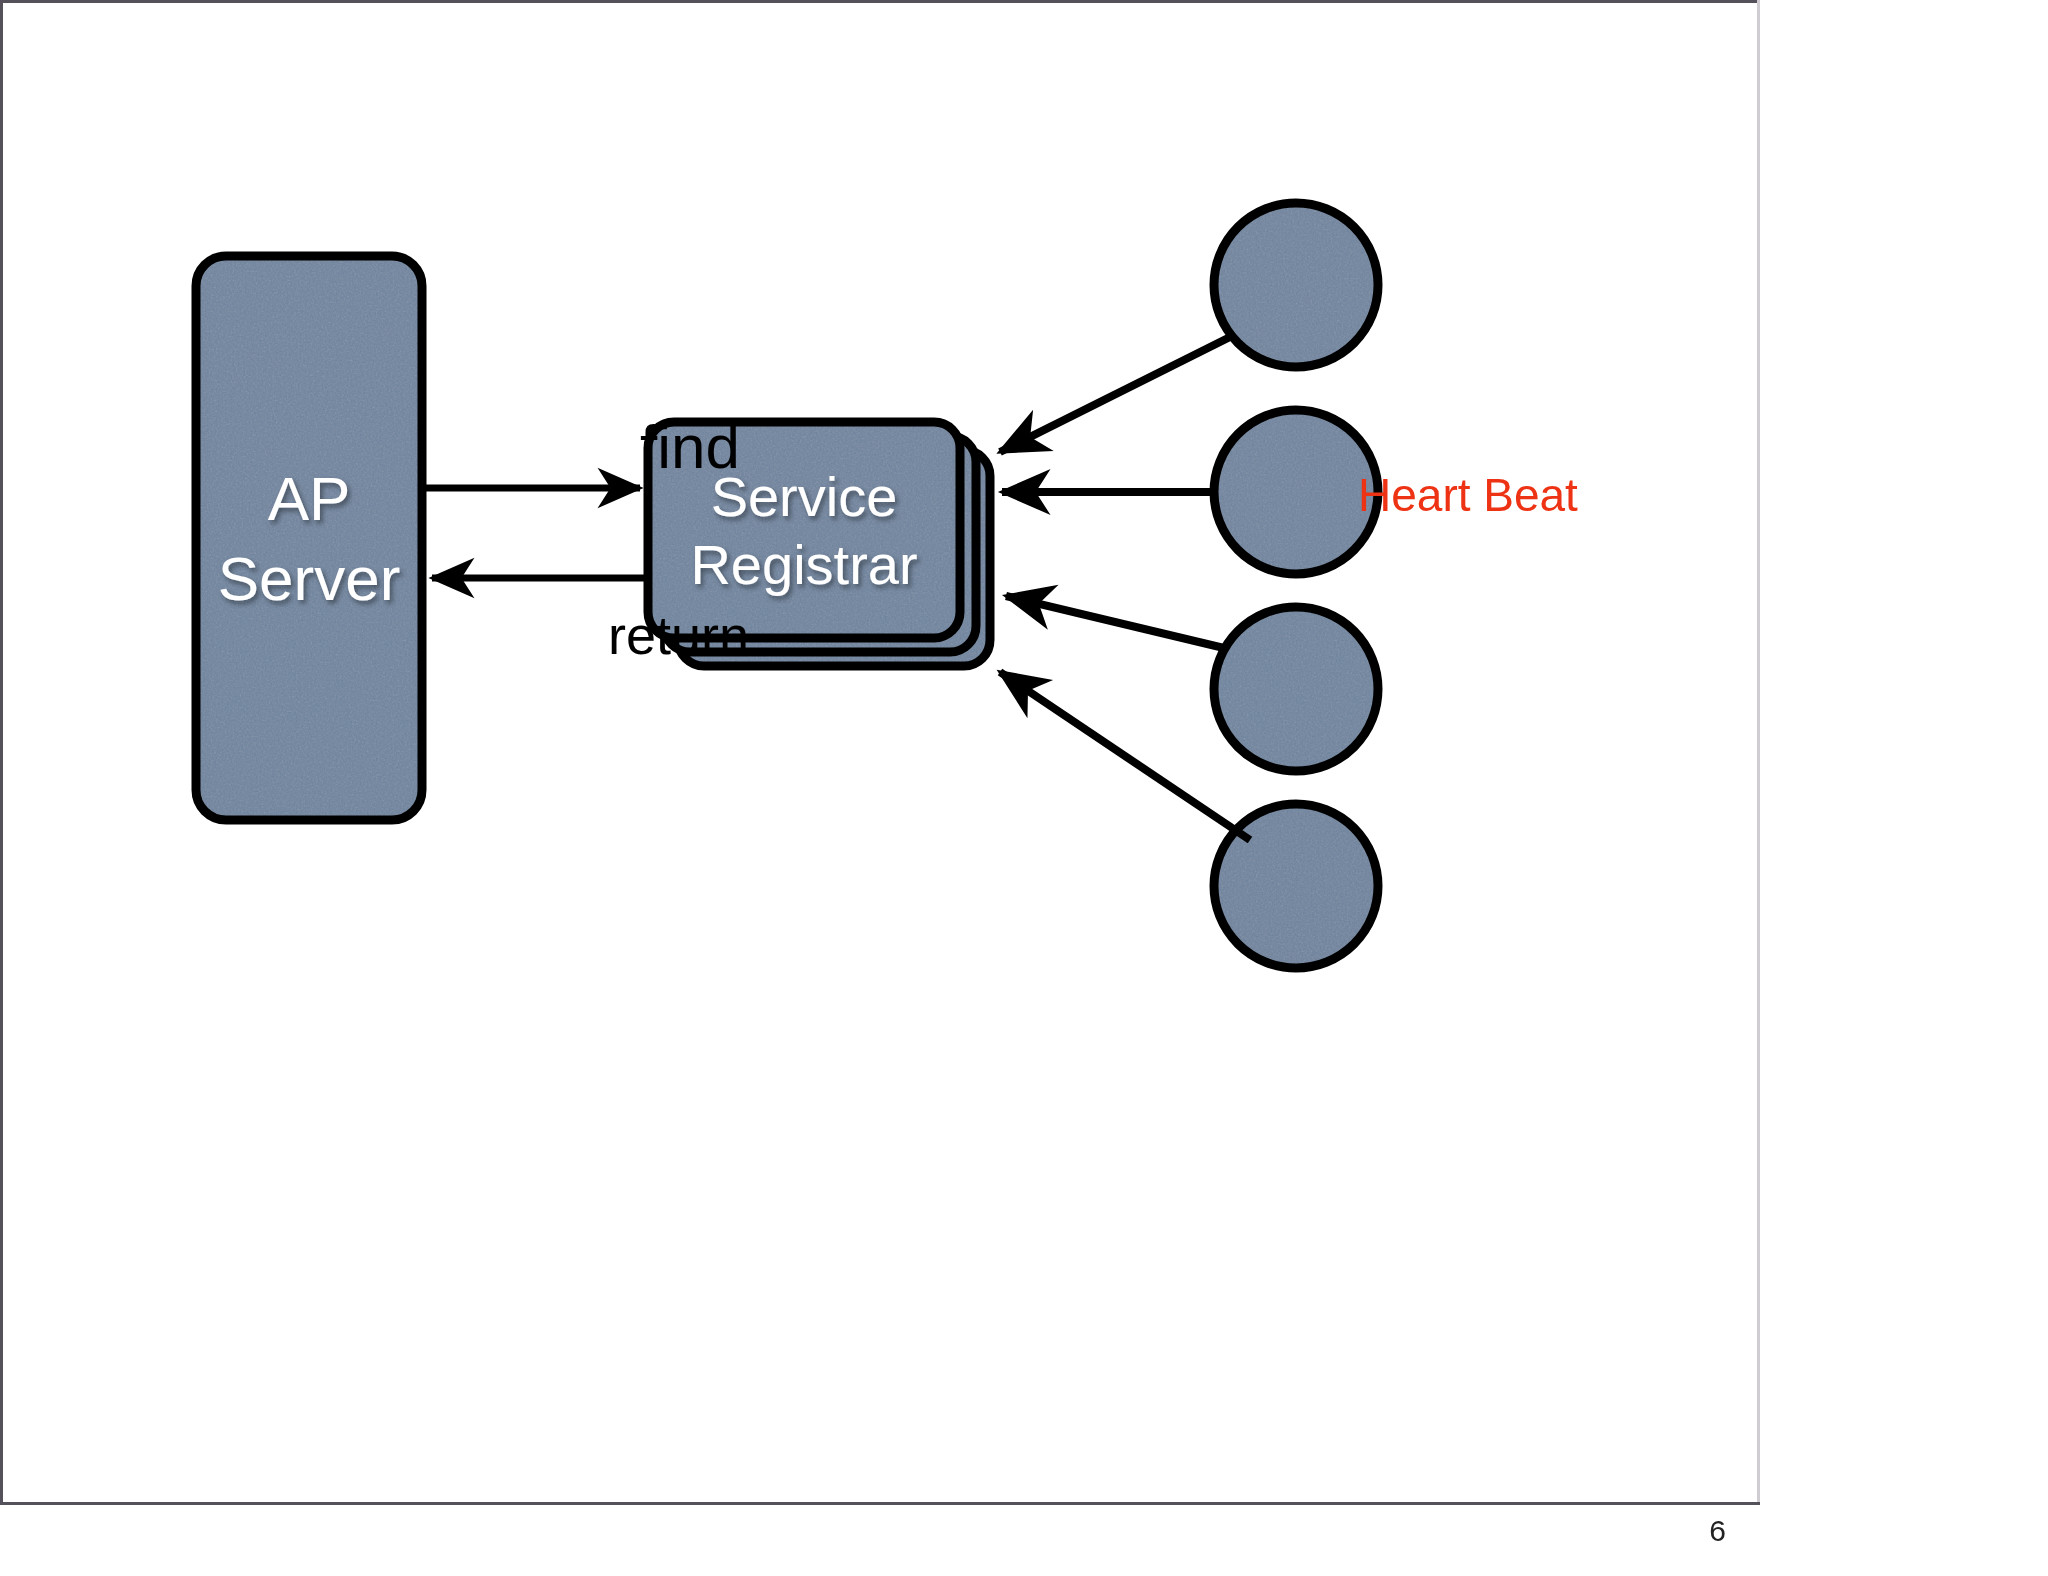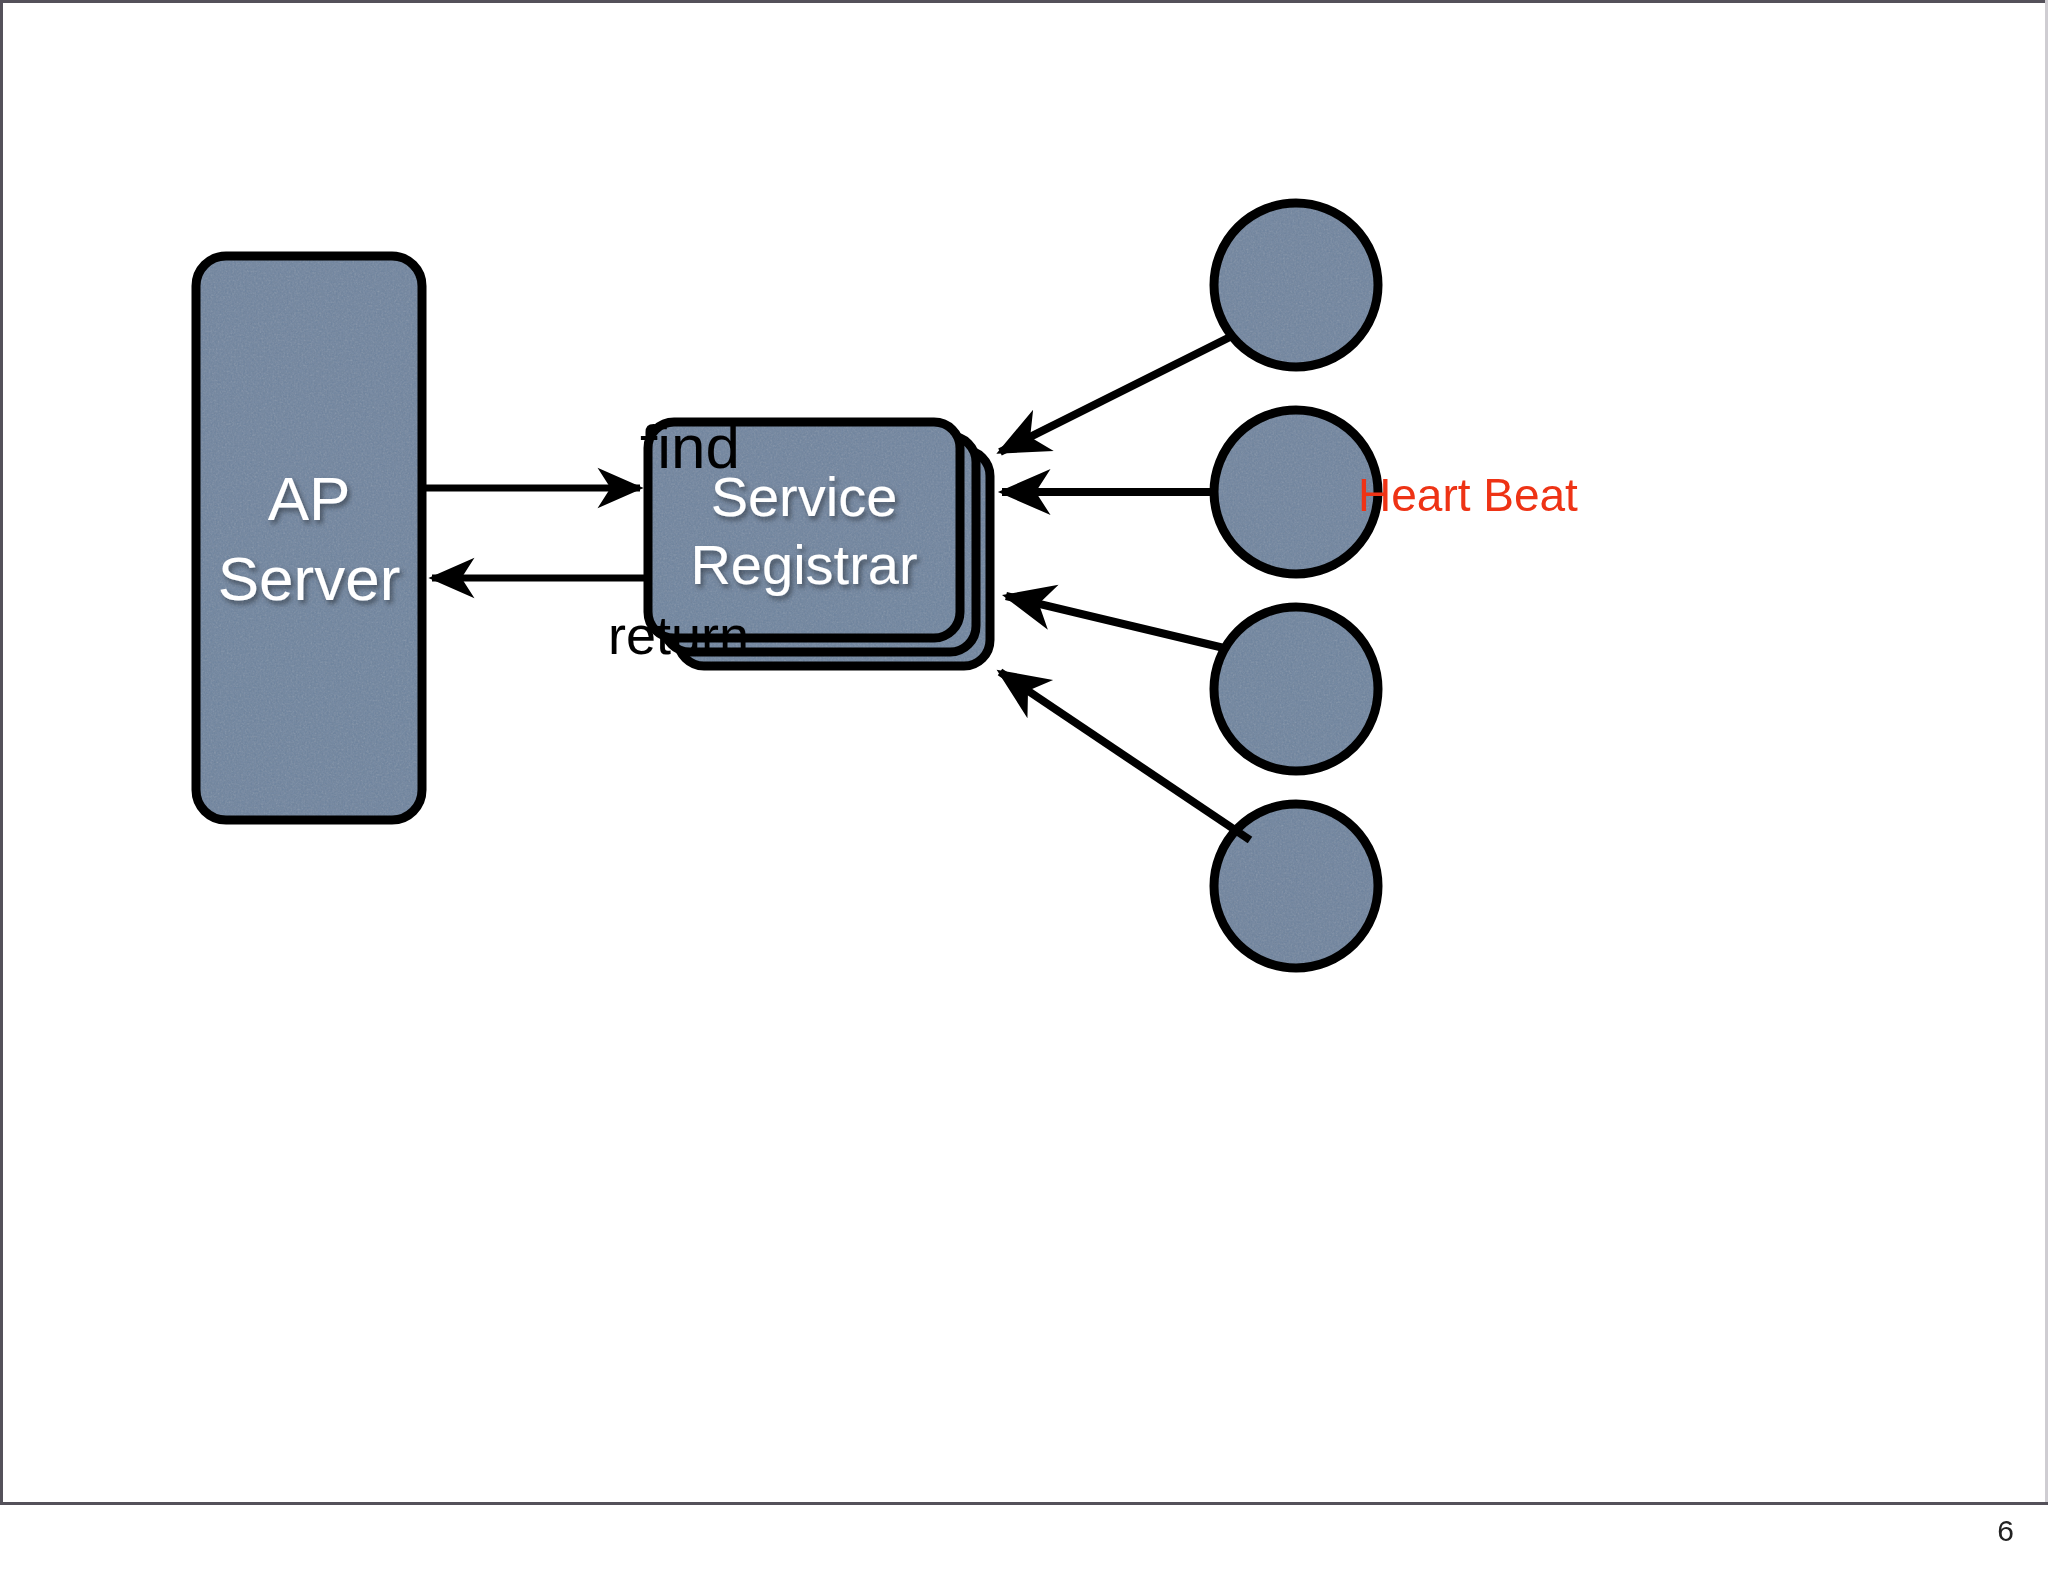--- a/index.html
+++ b/index.html
@@ -6,21 +6,21 @@
   html, body {
     margin: 0;
     padding: 0;
     background: #ffffff;
   }
   body {
     font-family: "Liberation Sans", sans-serif;
   }
   #slide {
     position: relative;
-    width: 2048px;
+    width: 1760px;
     height: 1576px;
     background: #ffffff;
     overflow: hidden;
     box-sizing: border-box;
   }
   
   .frame-top {
     position: absolute;
     left: 0; top: 0;
     width: 2048px; height: 3px;

